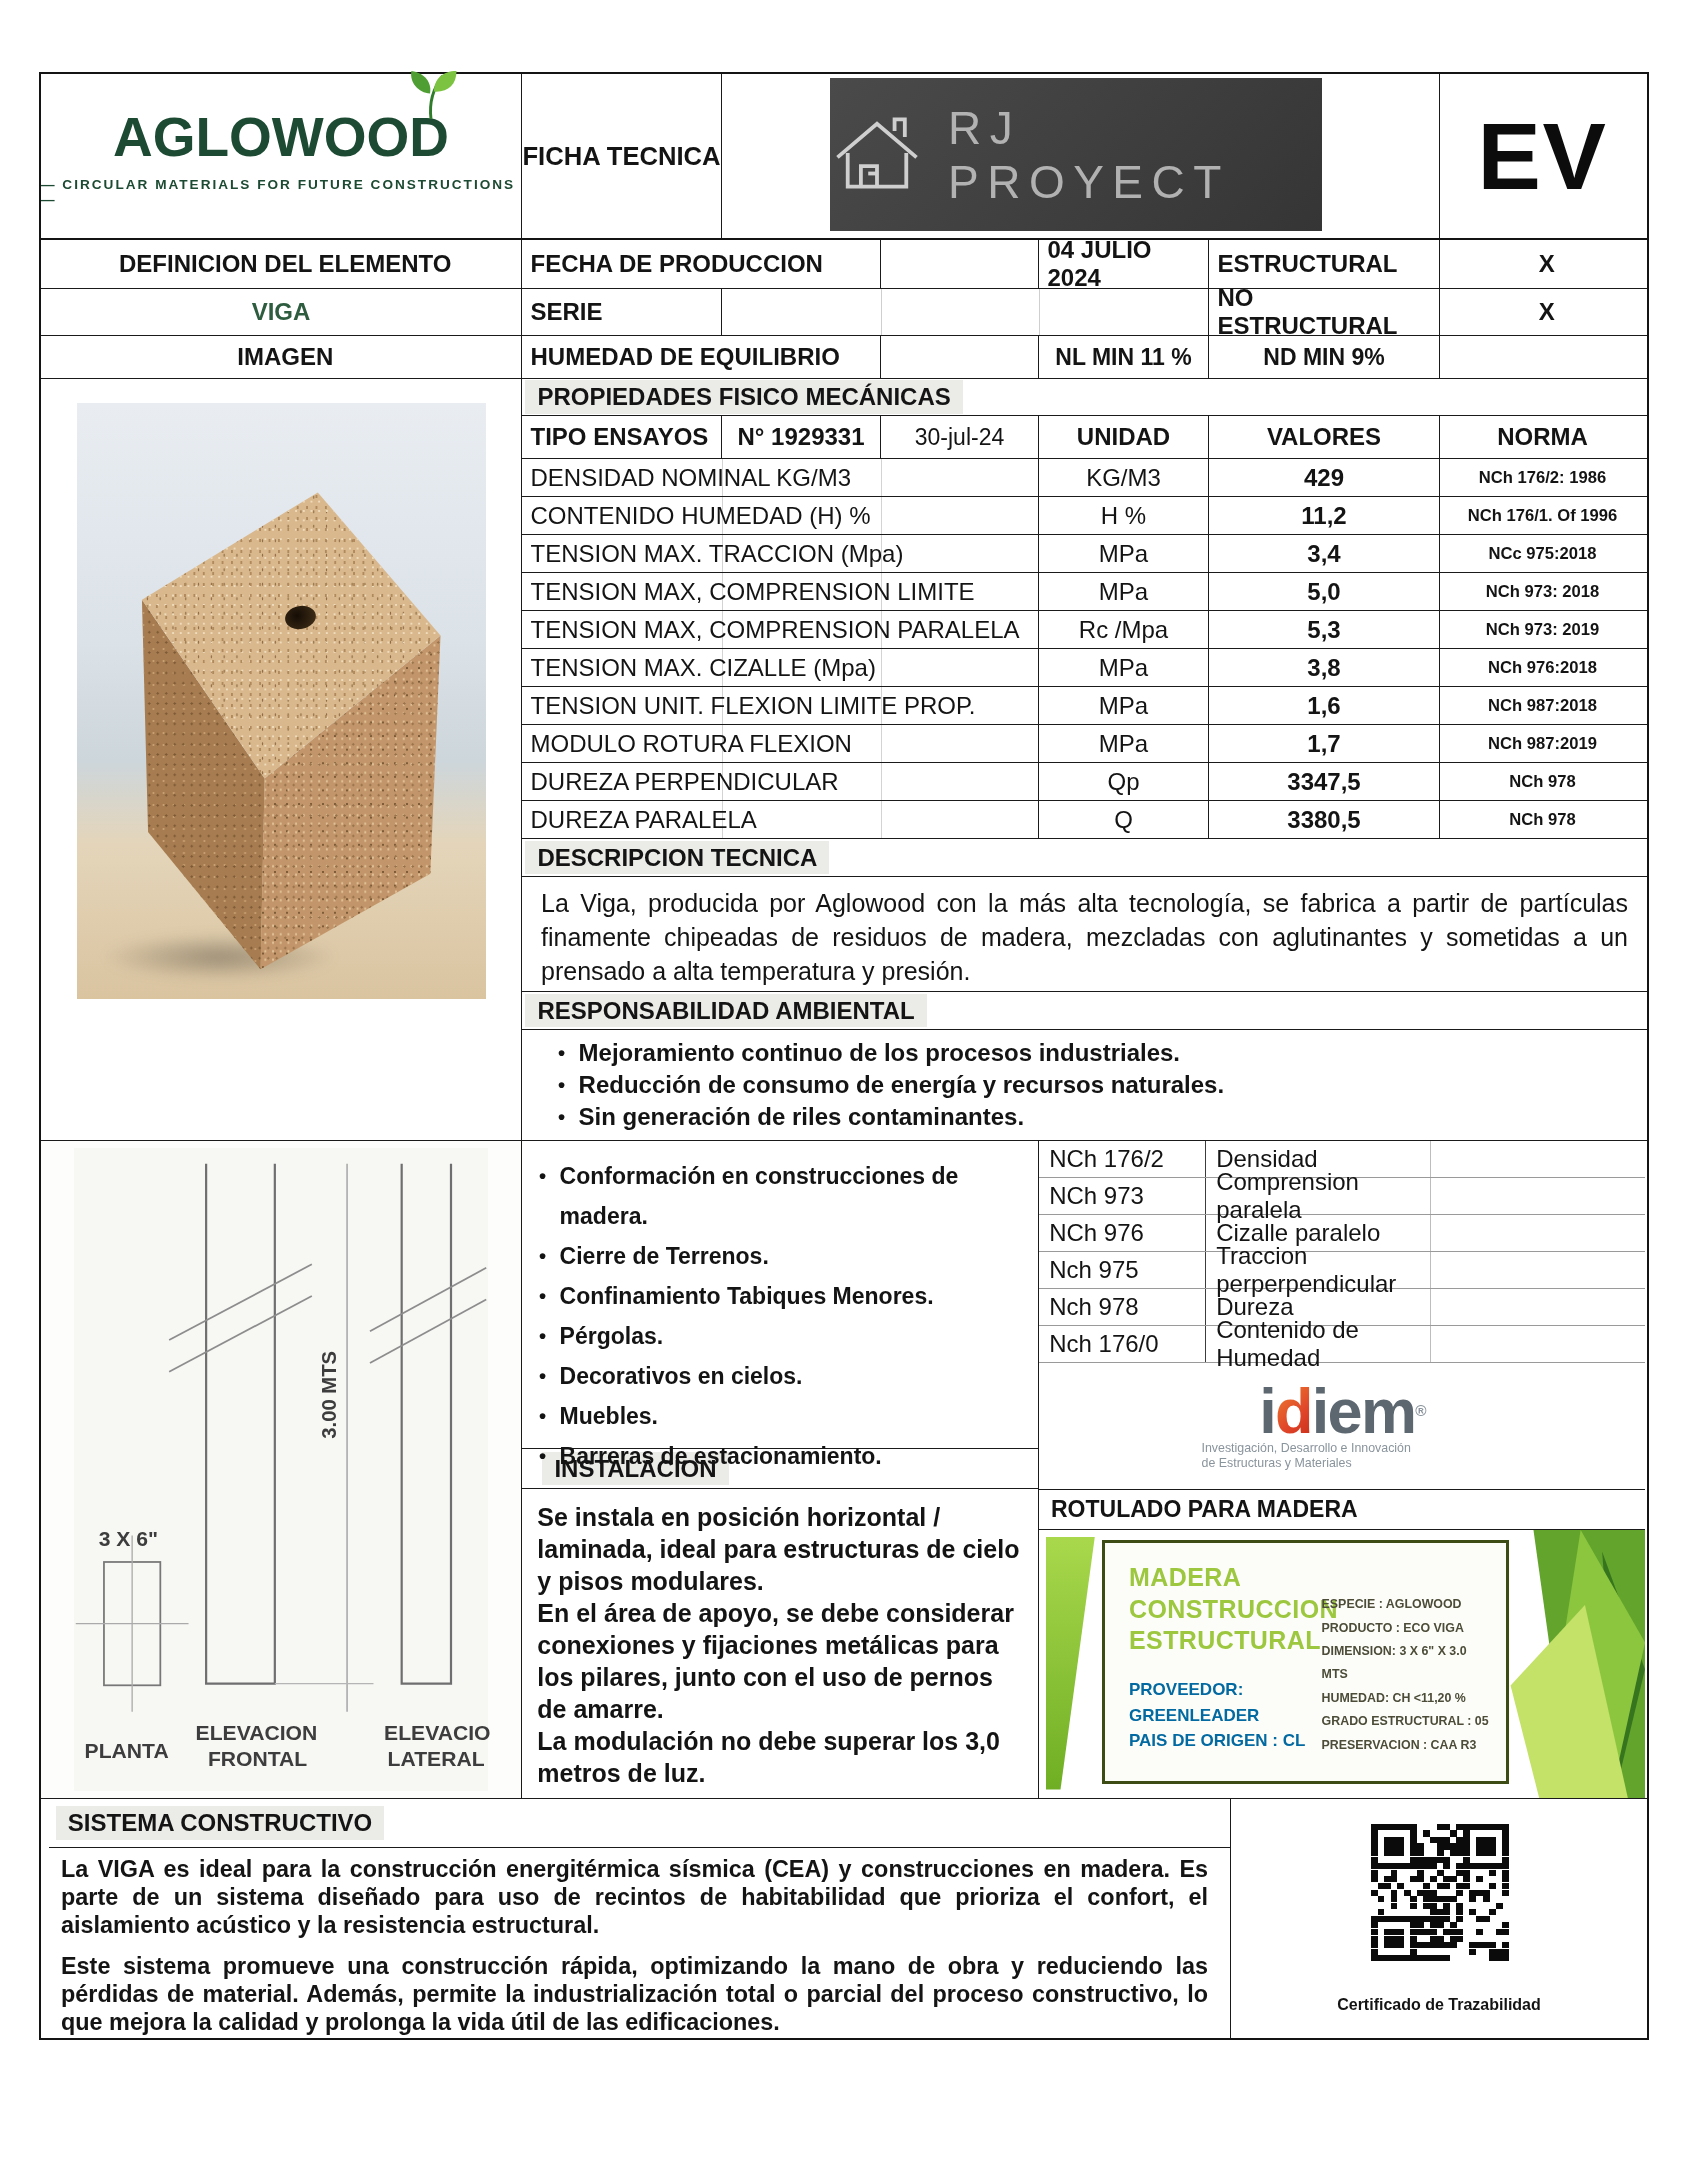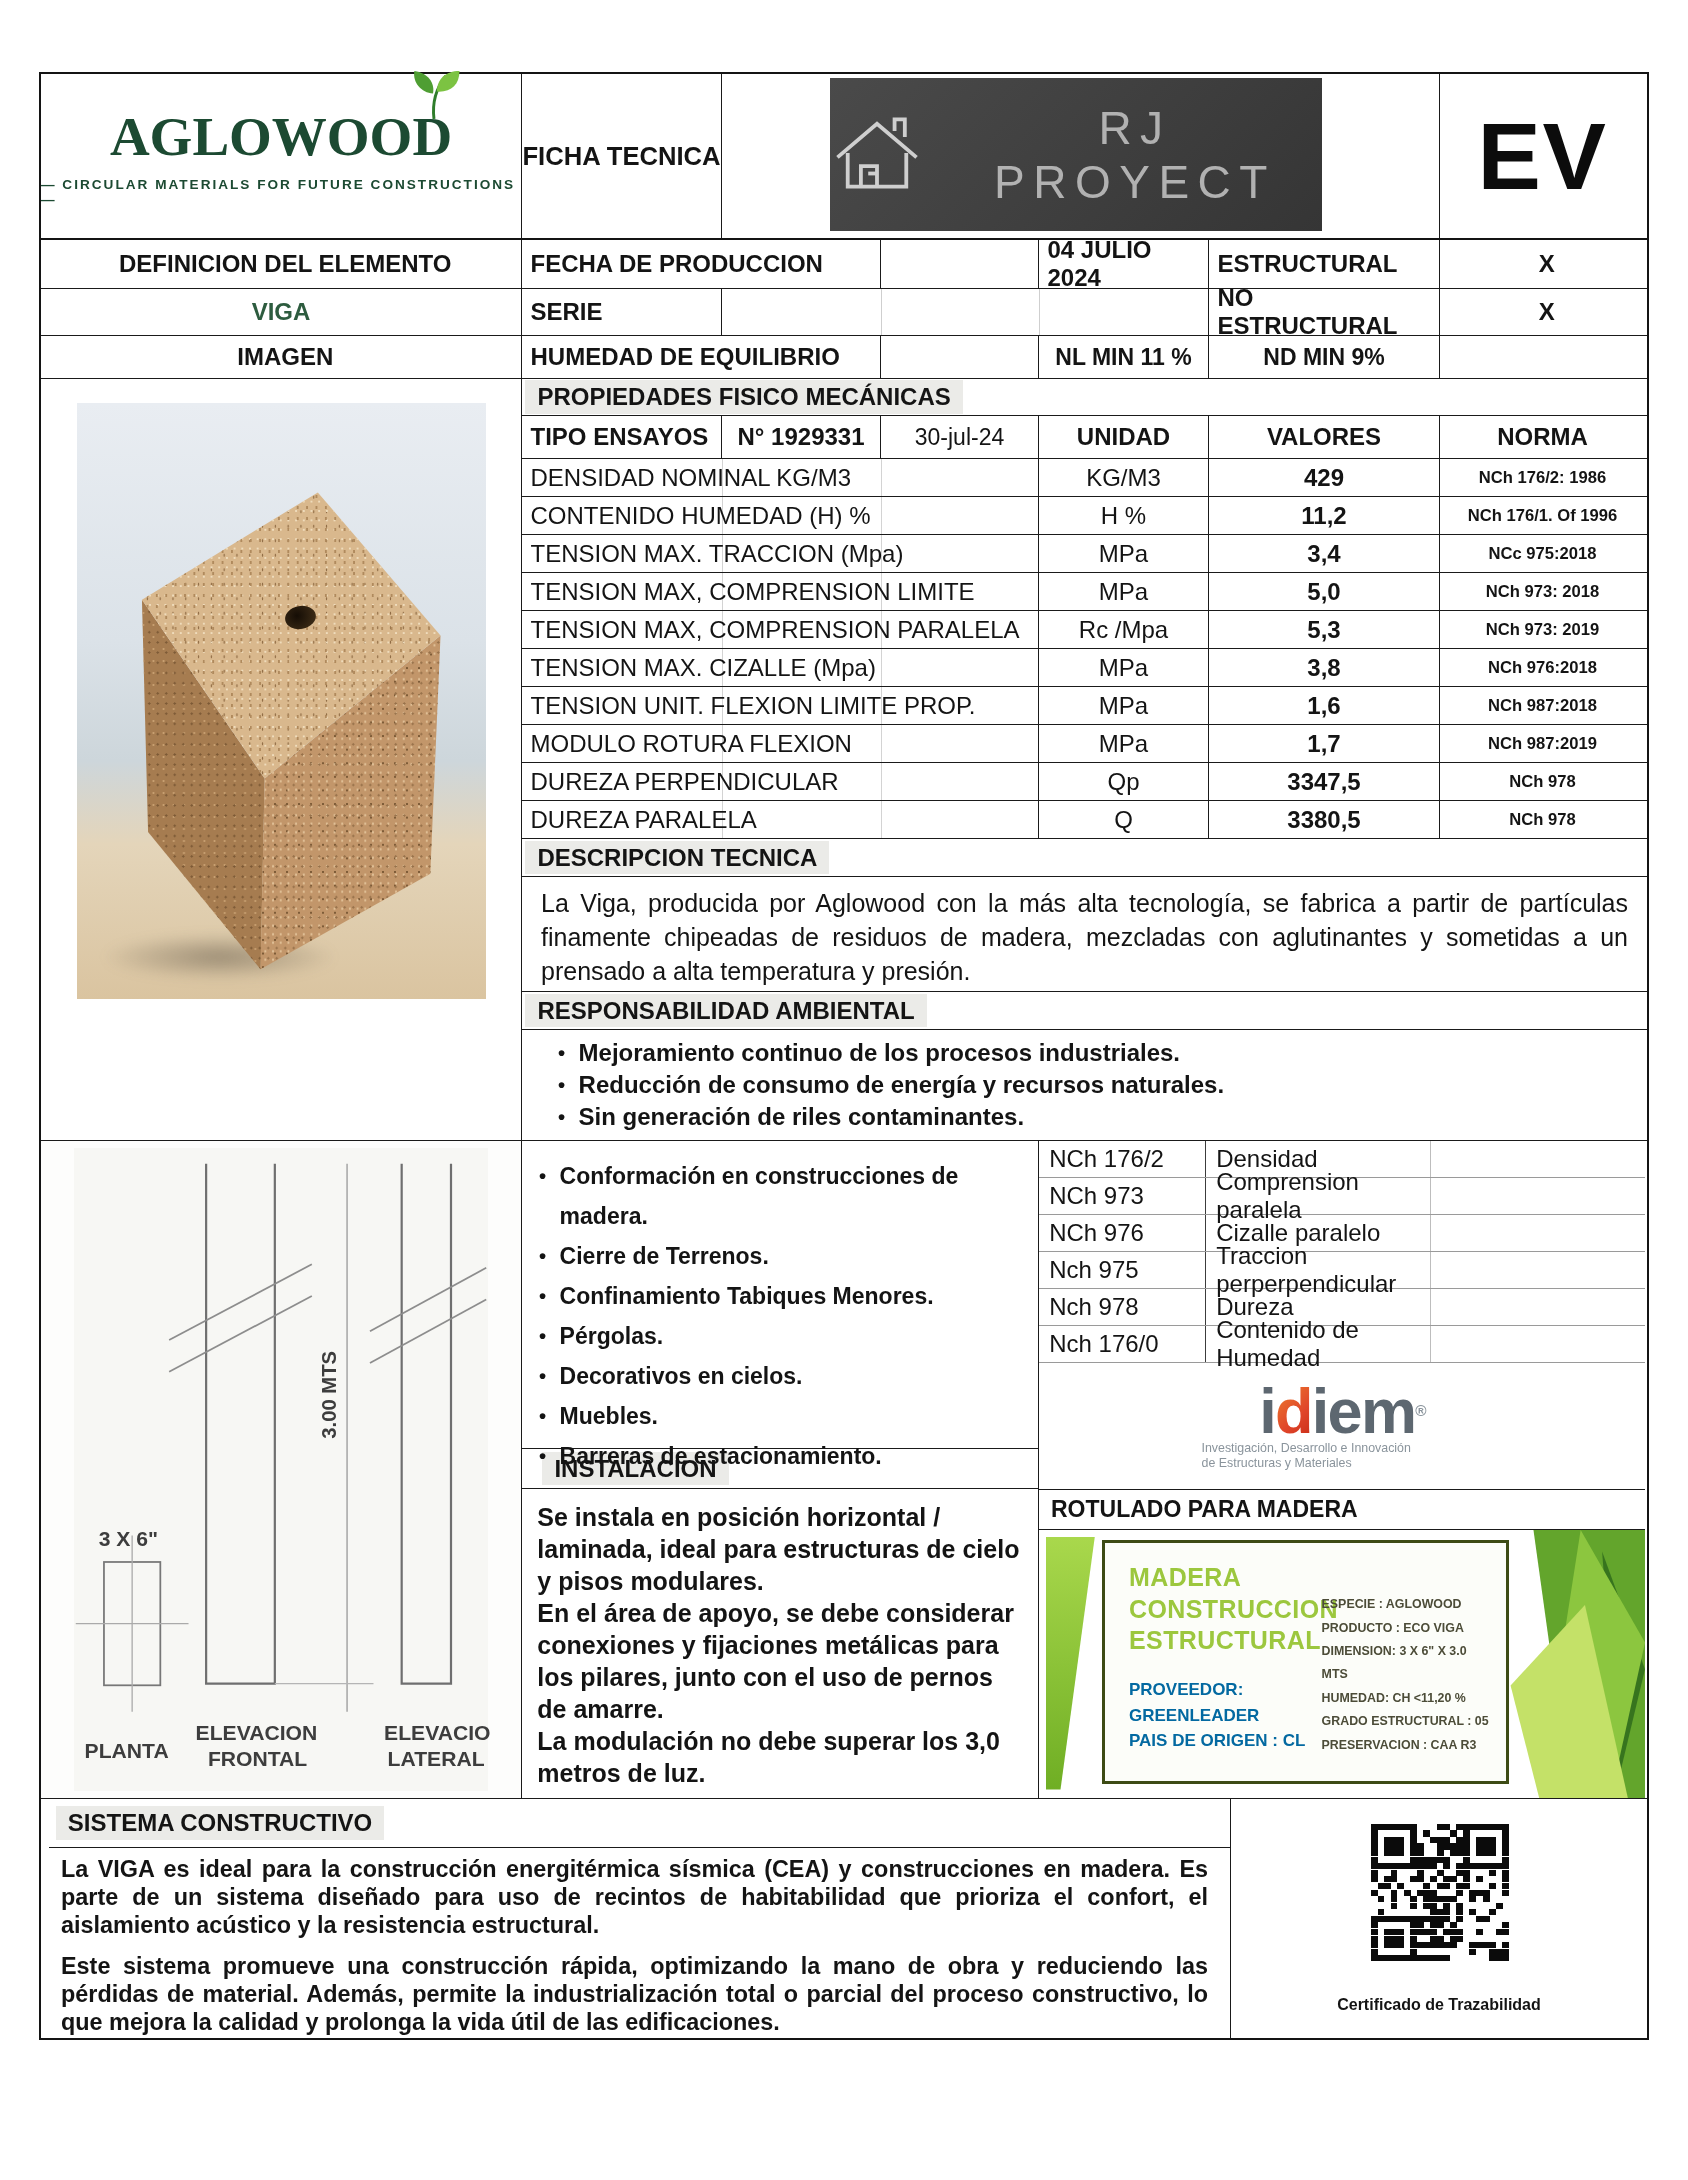--- a/index.html
+++ b/index.html
@@ -13,29 +13,29 @@
   .cell { border-right:1.7px solid #1a1a1a; height:100%; position:relative; }
   .cell:last-child { border-right:none; }
   .c-center { display:flex; align-items:center; justify-content:center; }
   .c-left { display:flex; align-items:center; justify-content:flex-start; }
   .bold { font-weight:bold; }
 
   
   .hdr { height:166px; border-bottom:2.6px solid #141414; }
   .logo-cell { width:481px; display:flex; flex-direction:column; align-items:center; justify-content:center; }
   .brandline { position:relative; }
-  .brand { font-size:55px; font-weight:800; letter-spacing:0px; color:#1c4a32;font-family:Liberation Serif, serif; }
+  .brand { font-size:55px; font-weight:800; letter-spacing:0px; color:#1c4a32; }
   .leaves { position:absolute; right:-12px; top:-37px; }
   .brand-tag { font-size:13.6px; font-weight:600; letter-spacing:2px; color:#1c4a32; margin-top:8.5px; }
   .ficha-cell { width:200px; font-size:25.6px; font-weight:bold; text-align:left; }
   .rj-area { width:718px; }
   .rj-box { position:absolute; left:108px; top:4.3px; width:492px; height:153px;
             background:linear-gradient(135deg,#4a4a4a,#353535);
             display:flex; align-items:center; justify-content:center; gap:24px; }
-  .rj-text { font-size:46px; font-weight:400; letter-spacing:8.5px; color:#c6c6c6; opacity:.85;text-align:center; }
+  .rj-text { font-size:46px; font-weight:400; letter-spacing:8.5px; color:#c6c6c6; opacity:.85; }
   .ev-cell { width:205px; }
   .ev { font-size:95px; font-weight:800; letter-spacing:1.7px; color:#0c0c0c; }
 
   
   .r1 { height:49px; } .r2 { height:47px; } .r3 { height:43px; }
   .info-label { font-size:24px; font-weight:bold; padding-left:8.5px; }
   .viga { color:#2d5c3f; font-size:24px; font-weight:bold; }
   .faint2 { background-image:linear-gradient(#c9c9c9,#c9c9c9),linear-gradient(#c9c9c9,#c9c9c9);
             background-repeat:no-repeat; background-size:0.9px 100%,0.9px 100%;
             background-position:159px 0,317px 0; }

